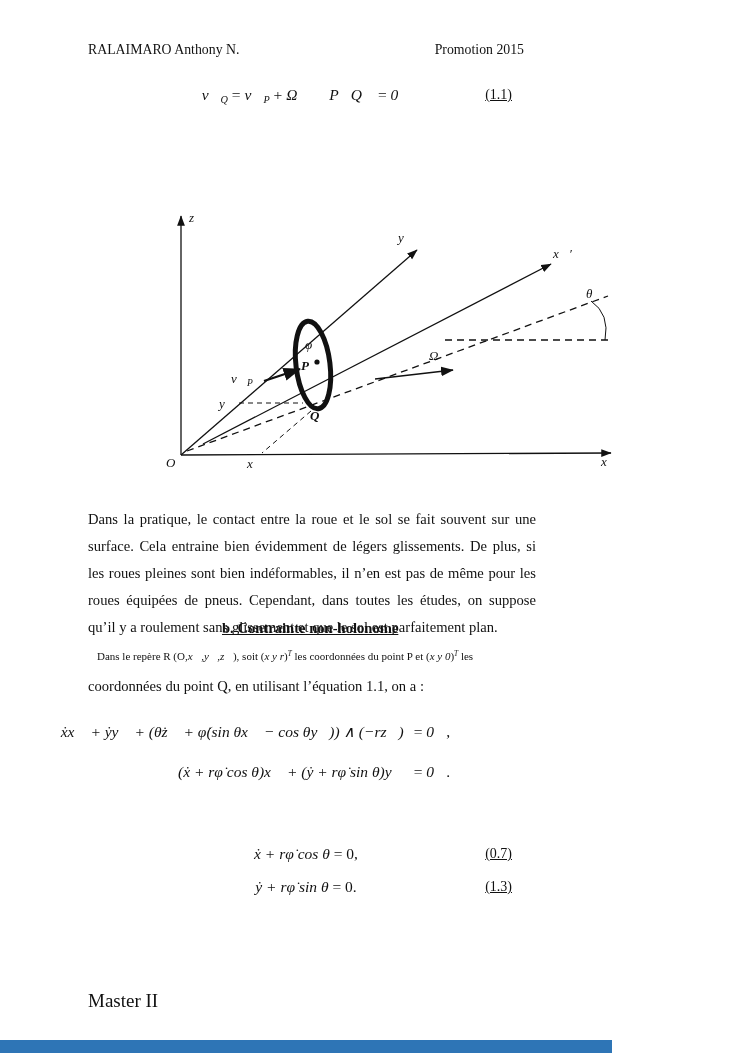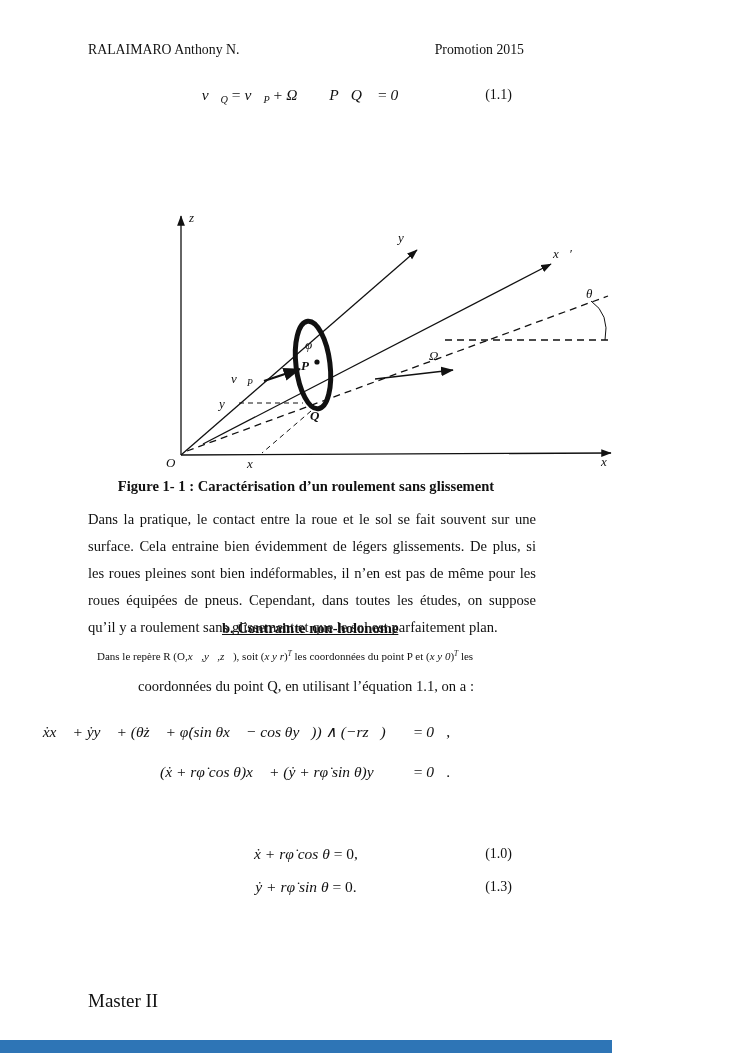--- a/index.html
+++ b/index.html
@@ -11,34 +11,34 @@
     display:flex; justify-content:space-between; font-size:13.8px; }
   .math { font-family:Liberation Serif, serif; }
   .tk-t { font-style:normal; }
   .tk-i { font-style:italic; }
   .tk-s { font-style:italic; font-size:0.66em; vertical-align:-0.3em; }
   .tk-p { font-style:italic; font-size:0.66em; vertical-align:0.5em; }
   .eqrow { position:absolute; left:88px; right:88px; text-align:center; font-size:15.5px; }
   .eq11 { top:86px; }
   .eq12 { top:845px; }
   .eq13 { top:878px; }
-  .eqnum { position:absolute; right:12px; top:1px; font-size:14px; font-style:normal; }
+  .eqnum { position:absolute; right:12px; top:1px; font-size:14px; font-style:normal;text-decoration:underline; }
   .figure { position:absolute; top:200px; left:163px; }
   .figure text { font-family:"Liberation Serif","DejaVu Serif",serif; font-style:italic;
     font-size:13px; fill:#111; }
   .figure .blbl { font-weight:bold; }
   .caption { position:absolute; top:478px; left:60px; right:60px; text-align:center;
     font-weight:bold; font-size:14.6px; }
   .para { font-size:14.6px; line-height:27px; }
   .para1 { position:absolute; top:506px; left:88px; right:76px; text-align:justify; }
   .headingb { position:absolute; top:620px; left:222px; font-weight:bold; font-size:14.6px;text-decoration:underline; }
   .para2a { position:absolute; top:650px; left:97px; right:70px; font-size:11px; white-space:nowrap; }
-  .para2b { position:absolute; top:678px; left:88px; right:88px; text-align:center; font-size:14.6px; }
+  .para2b { position:absolute; top:678px; left:88px; right:88px; font-size:14.6px; }
   .cgrid { position:absolute; top:712px; right:162px; display:grid;
-    grid-template-columns:auto auto; column-gap:28px; justify-items:end;
+    grid-template-columns:auto auto; column-gap:10px; justify-items:end;
     font-size:15.5px; line-height:40px; }
   .crhs { justify-self:start; }
   .para3 { position:absolute; top:806px; left:88px; right:88px; }
   .footer-left { position:absolute; top:990px; left:88px; font-size:19px; }
   .pagebox { position:absolute; top:981px; left:614px; width:30px; height:30px;
     border:1px solid #666; background:#fff; display:flex; align-items:center;
     justify-content:center; font-size:11px; }
   .vline { position:absolute; top:1012px; left:629px; width:1.5px; height:41px; background:#444; }
   .bottombar { position:absolute; left:0; right:0; bottom:0; height:13px; background:#2e75b6; }
 </style>
@@ -86,40 +86,39 @@
     <text x="423" y="98">θ</text>
     <text x="266" y="160" font-size="11.5">Ω⃗</text>
     <text x="68" y="183"><tspan>v⃗</tspan><tspan dy="3" font-size="9.5">P</tspan></text>
     <text x="138" y="170" class="blbl">P</text>
     <text x="147" y="220" class="blbl">Q</text>
     <text x="142" y="149" font-size="11">φ</text>
     <text x="56" y="208">y</text>
     <text x="84" y="268">x</text>
   </svg>
 
-  <div class="caption">Figure 1- 1 : Caractérisation d’un roulement sans glissement</div>
 
   <div class="para para1">Dans la pratique, le contact entre la roue et le sol se fait souvent sur une surface. Cela entraine bien évidemment de légers glissements. De plus, si les roues pleines sont bien indéformables, il n’en est pas de même pour les roues équipées de pneus. Cependant, dans toutes les études, on suppose qu’il y a roulement sans glissement et que le sol est parfaitement plan.</div>
 
   <div class="headingb">b. Contrainte non-holonome</div>
 
   <div class="para2a math"><span class="tk-t">Dans le repère R (O,</span><span class="tk-i">x⃗,y⃗,z⃗</span><span class="tk-t">), soit (</span><span class="tk-i">x y r</span><span class="tk-t">)</span><span class="tk-p">T</span><span class="tk-t"> les coordonnées du point P et (</span><span class="tk-i">x y 0</span><span class="tk-t">)</span><span class="tk-p">T</span><span class="tk-t"> les</span></div>
   <div class="para2b">coordonnées du point Q, en utilisant l’équation 1.1, on a :</div>
 
   <div class="cgrid math">
     <span class="cmain"><span class="tk-i">ẋx⃗ + ẏy⃗ + (θ̇z⃗ + φ̇(sin θx⃗ − cos θy⃗)) ∧ (−rz⃗)</span></span>
     <span class="crhs"><span class="tk-t">= </span><span class="tk-i">0⃗</span><span class="tk-t">,</span></span>
     <span class="cmain"><span class="tk-i">(ẋ + rφ̇ cos θ)x⃗ + (ẏ + rφ̇ sin θ)y⃗</span></span>
     <span class="crhs"><span class="tk-t">= </span><span class="tk-i">0⃗</span><span class="tk-t">.</span></span>
   </div>
 
 
   <div class="eqrow eq12">
     <span class="math"><span class="tk-i">ẋ + rφ̇ cos θ</span><span class="tk-t"> = 0,</span></span>
-    <span class="eqnum">(1.0)</span>
+    <span class="eqnum">(0.7)</span>
   </div>
 
   <div class="eqrow eq13">
     <span class="math"><span class="tk-i">ẏ + rφ̇ sin θ</span><span class="tk-t"> = 0.</span></span>
     <span class="eqnum">(1.3)</span>
   </div>
 
   <div class="footer-left">Master II</div>
 
   <div class="pagebox">

